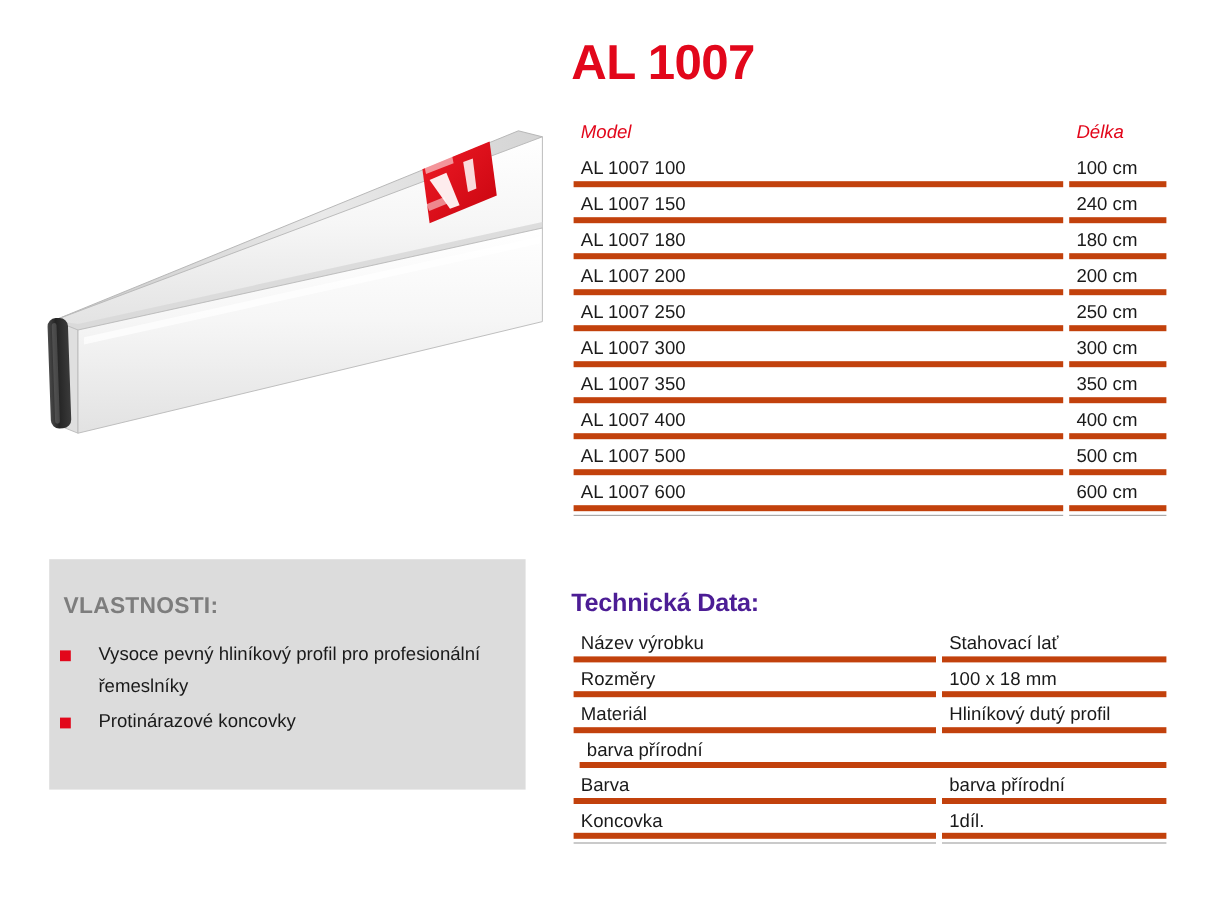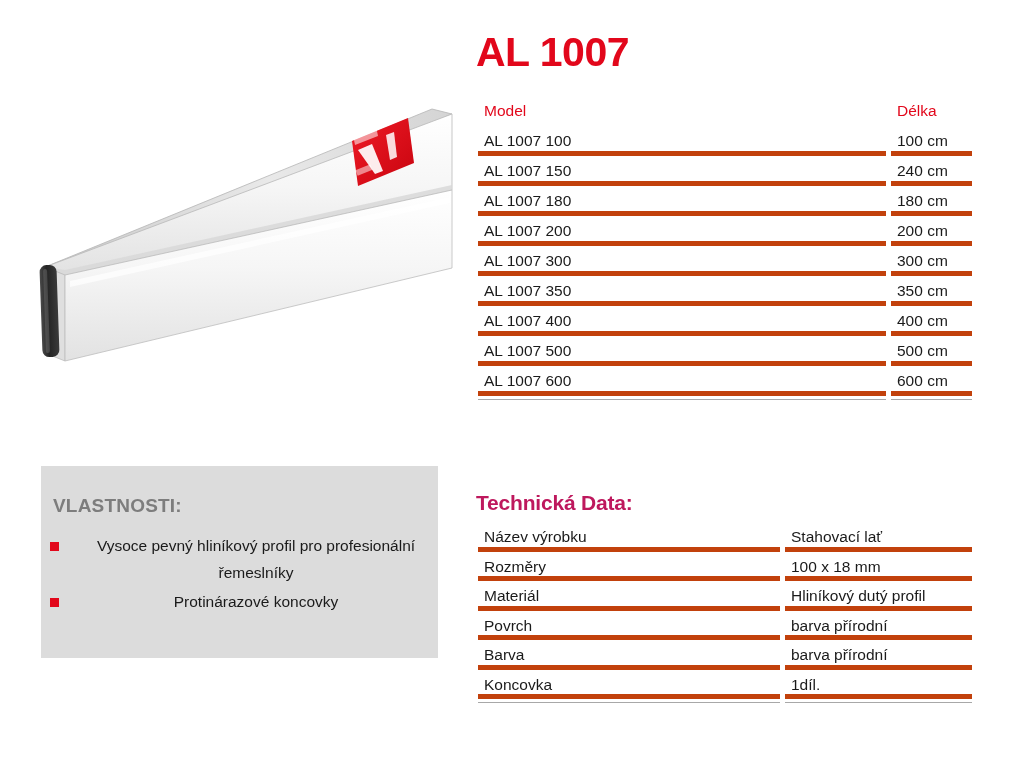--- a/index.html
+++ b/index.html
@@ -67,20 +67,21 @@
     color: #1a1a1a;
     padding: 6px 0 7px 6px;
     border-bottom: 5px solid #c2410c;
     white-space: nowrap;
     overflow: hidden;
   }
   .split-row.header-row .cell {
     border-bottom: none;
     color: #e2071b;
     padding-bottom: 4px;
+    font-style: italic;
   }
   .split-row.tail-row .cell {
     border-bottom: 1px solid #a8a8a8;
     padding: 0;
     height: 5px;
   }
   .gapper {
     width: 5px;
     flex: 0 0 5px;
   }
@@ -135,35 +136,34 @@
     padding: 0;
   }
 
   .tech-heading {
     position: absolute;
     left: 476px;
     top: 491px;
     font-size: 21px;
     line-height: 24px;
     font-weight: bold;
-    color: #be185d;
+    color: #4c1d95;
     font-stretch: condensed;
     letter-spacing: -0.2px;
     white-space: nowrap;
   }
 
   
   .features-panel {
     position: absolute;
     left: 41px;
     top: 466px;
     width: 397px;
     height: 192px;
     background: #dcdcdc;
-    text-align: center;
   }
   .features-heading {
     position: absolute;
     left: 12px;
     top: 29px;
     font-size: 19px;
     line-height: 22px;
     font-weight: bold;
     color: #7d7d7d;
     font-stretch: condensed;
@@ -275,20 +275,25 @@
       <div class="cell cell-model">AL 1007 180</div>
       <div class="gapper"></div>
       <div class="cell cell-length">180 cm</div>
     </div>
     <div class="split-row">
       <div class="cell cell-model">AL 1007 200</div>
       <div class="gapper"></div>
       <div class="cell cell-length">200 cm</div>
     </div>
     <div class="split-row">
+      <div class="cell cell-model">AL 1007 250</div>
+      <div class="gapper"></div>
+      <div class="cell cell-length">250 cm</div>
+    </div>
+    <div class="split-row">
       <div class="cell cell-model">AL 1007 300</div>
       <div class="gapper"></div>
       <div class="cell cell-length">300 cm</div>
     </div>
     <div class="split-row">
       <div class="cell cell-model">AL 1007 350</div>
       <div class="gapper"></div>
       <div class="cell cell-length">350 cm</div>
     </div>
     <div class="split-row">
@@ -340,21 +345,20 @@
       <div class="cell cell-key">Rozměry</div>
       <div class="gapper"></div>
       <div class="cell cell-val">100 x 18 mm</div>
     </div>
     <div class="split-row">
       <div class="cell cell-key">Materiál</div>
       <div class="gapper"></div>
       <div class="cell cell-val">Hliníkový dutý profil</div>
     </div>
     <div class="split-row">
-      <div class="cell cell-key">Povrch</div>
       <div class="gapper"></div>
       <div class="cell cell-val">barva přírodní</div>
     </div>
     <div class="split-row">
       <div class="cell cell-key">Barva</div>
       <div class="gapper"></div>
       <div class="cell cell-val">barva přírodní</div>
     </div>
     <div class="split-row">
       <div class="gapper"></div>

